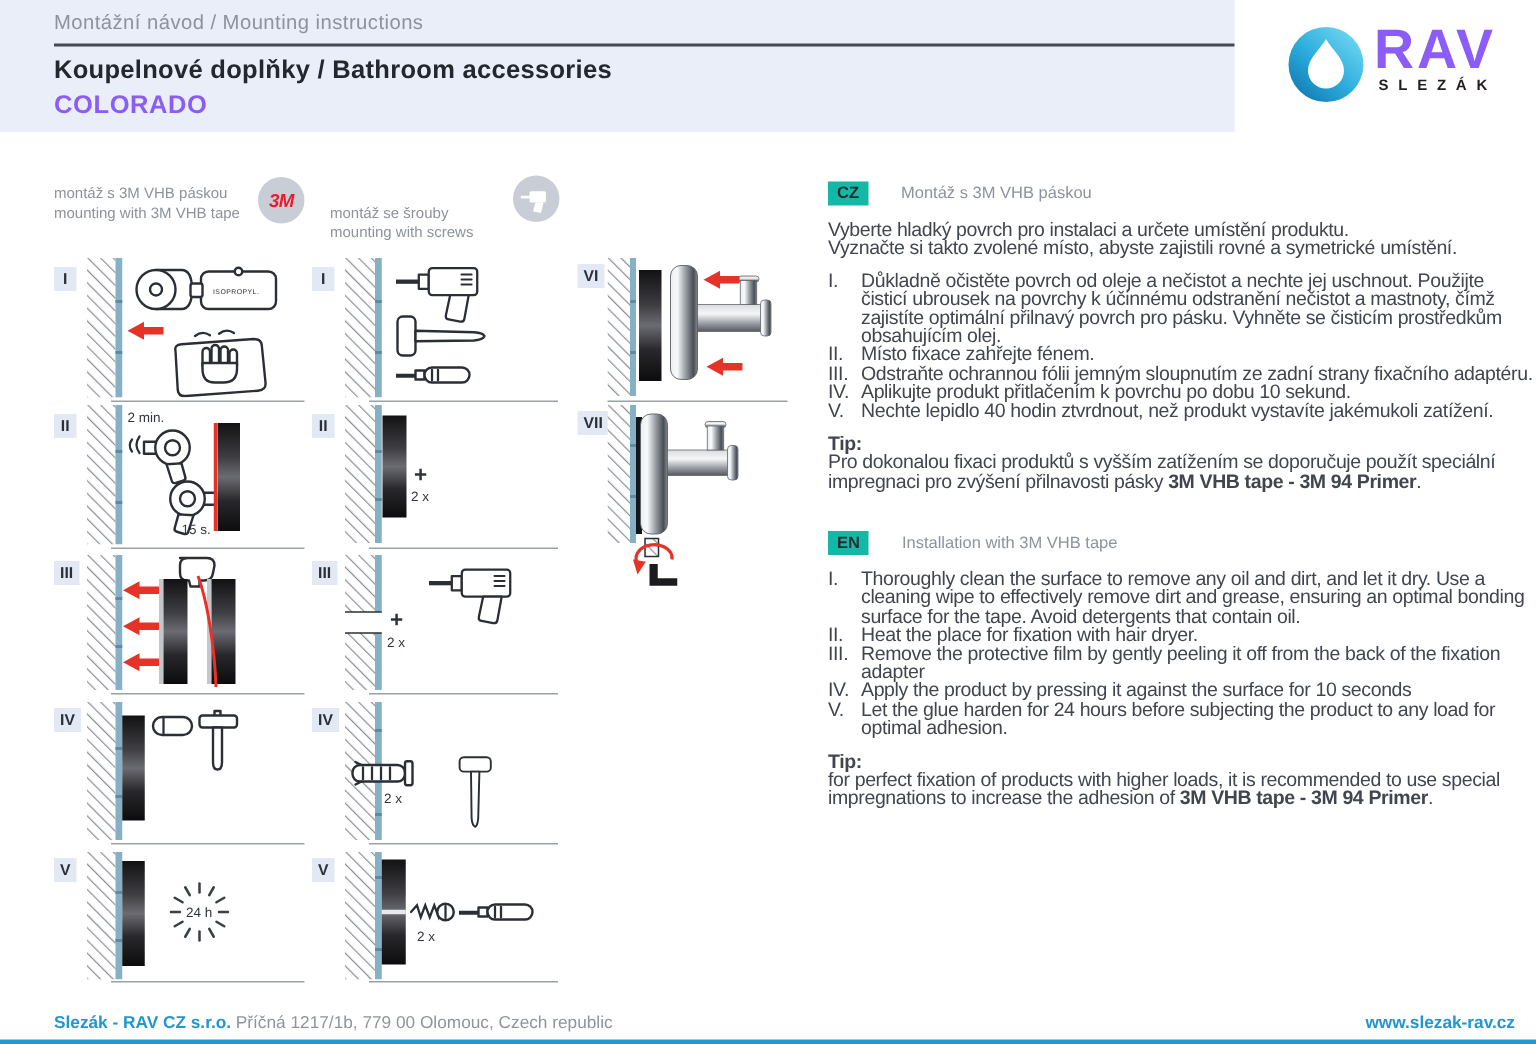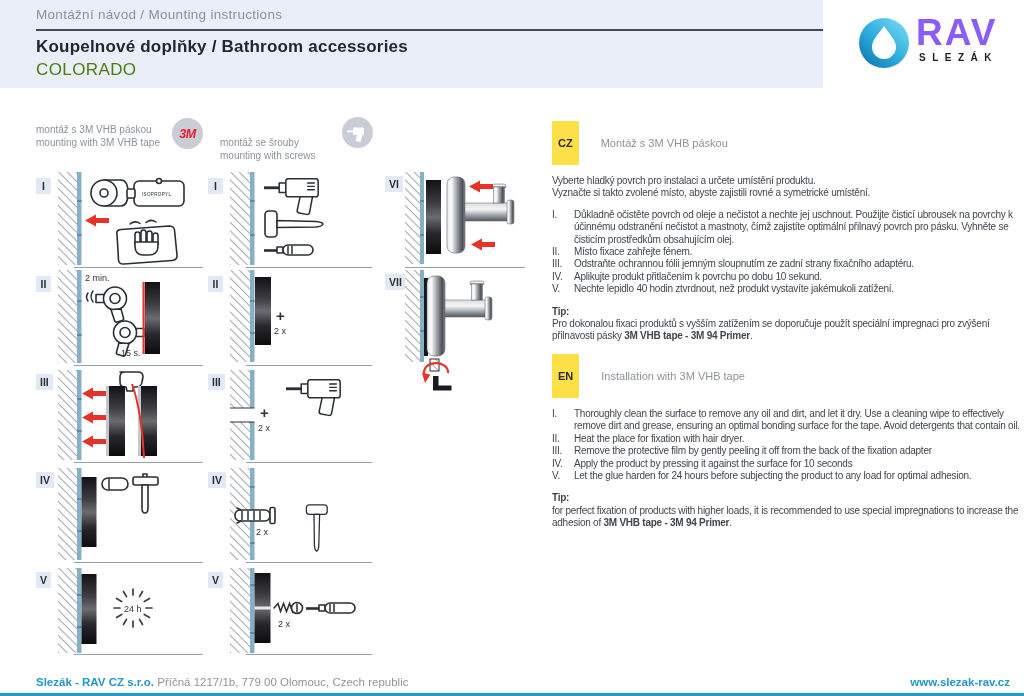--- a/index.html
+++ b/index.html
@@ -8,43 +8,43 @@
     position:relative; width:1024px; height:696px; overflow:hidden;
     background:#ffffff; font-family:"Liberation Sans", sans-serif;
   }
   .abs { position:absolute; }
 
   
   .band { left:0; top:0; width:823px; height:88px; background:#e9eef8; }
   .eyebrow { left:36px; top:7px; font-size:13.5px; color:#8d929b; letter-spacing:.3px; }
   .rule { left:36px; top:29px; width:787px; height:0; border-bottom:2px solid #454a52; }
   .h-title { left:36px; top:37px; font-size:17px; font-weight:bold; color:#24282e; letter-spacing:.2px; }
-  .h-sub   { left:36px; top:60px; font-size:17px; font-weight:normal; color:#4d7c0f; letter-spacing:.4px; }
+  .h-sub   { left:36px; top:60px; font-size:17px; font-weight:bold; color:#8b5cf6; letter-spacing:.4px; }
 
   
   .logo-drop { left:858px; top:17px; }
   .logo-brand { left:916px; top:13px; font-size:37px; font-weight:bold; color:#8b5cf6; letter-spacing:2px; line-height:40px; }
   .logo-sub { left:919px; top:52px; font-size:10px; font-weight:bold; color:#231e1e; letter-spacing:6.5px; }
 
   
   .col-header { font-size:10px; line-height:12.5px; color:#8d929b; }
   .badge-circle { width:31px; height:31px; border-radius:50%; background:#c9ced6;
     display:flex; align-items:center; justify-content:center; }
   .badge-3m { font-size:12.5px; font-weight:800; font-style:italic; color:#ee1b2d; letter-spacing:-0.5px; }
 
   .step-label { background:#e3e9f4; color:#2b3038; font-weight:bold; font-size:10.5px;
     padding:2px 4px; min-width:15px; text-align:center; display:inline-block; }
   .divider { height:1px; background:#9aa0a7; }
 
   
   .sec { width:470px; color:#41464e; }
   .sec-head { display:flex; align-items:center; margin-bottom:10px; }
-  .lang { background:#fde047; font-weight:bold; font-size:11px; color:#272b31; padding:16px 6px; }
+  .lang { background:#14b8a6; font-weight:bold; font-size:11px; color:#272b31; padding:2px 6px; }
   .sec-title { margin-left:22px; font-size:11px; color:#8d929b; }
-  .txt { font-size:10px; line-height:12.4px; letter-spacing:-0.25px; }
+  .txt { font-size:13px; line-height:12.4px; letter-spacing:-0.25px; }
   .steps { margin-top:9px; }
   .srow { display:flex; }
   .snum { width:22px; flex:none; }
   .tip { margin-top:10px; }
   .tip-label { font-weight:bold; }
 
   
   .f-left { left:36px; top:676px; font-size:11.5px; }
   .f-company { color:#2196cf; font-weight:bold; }
   .f-address { color:#8f949c; }

